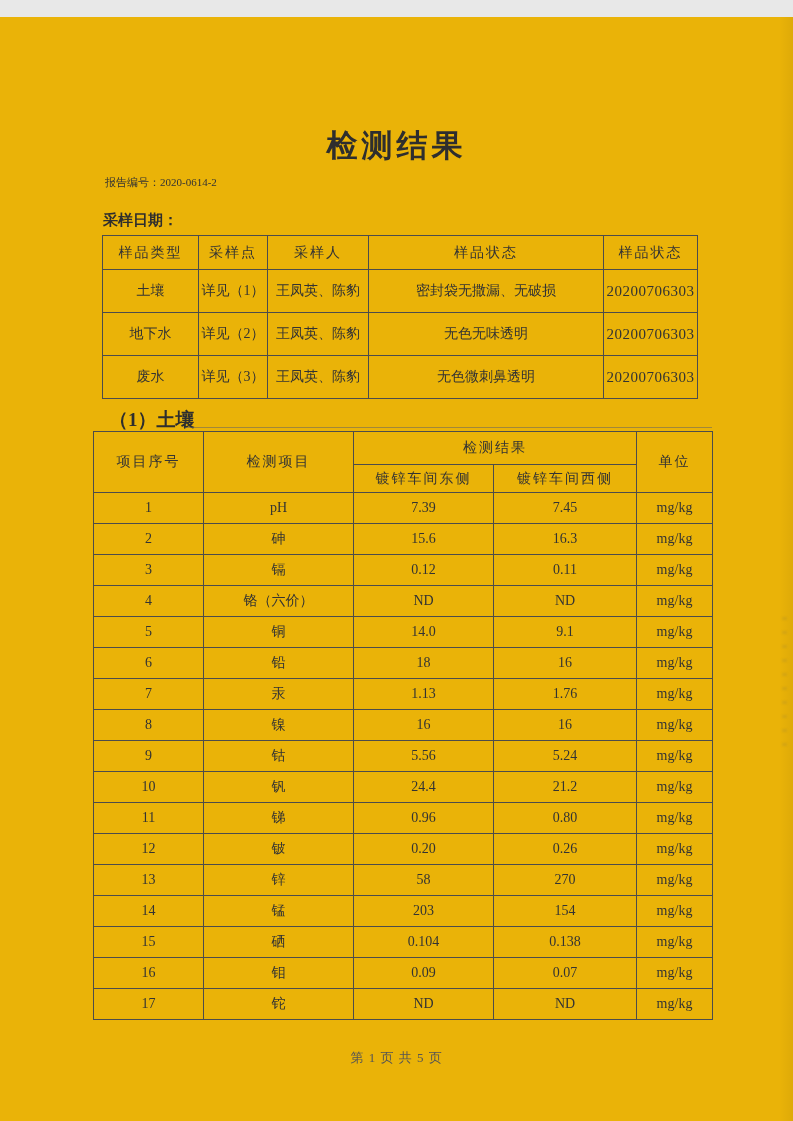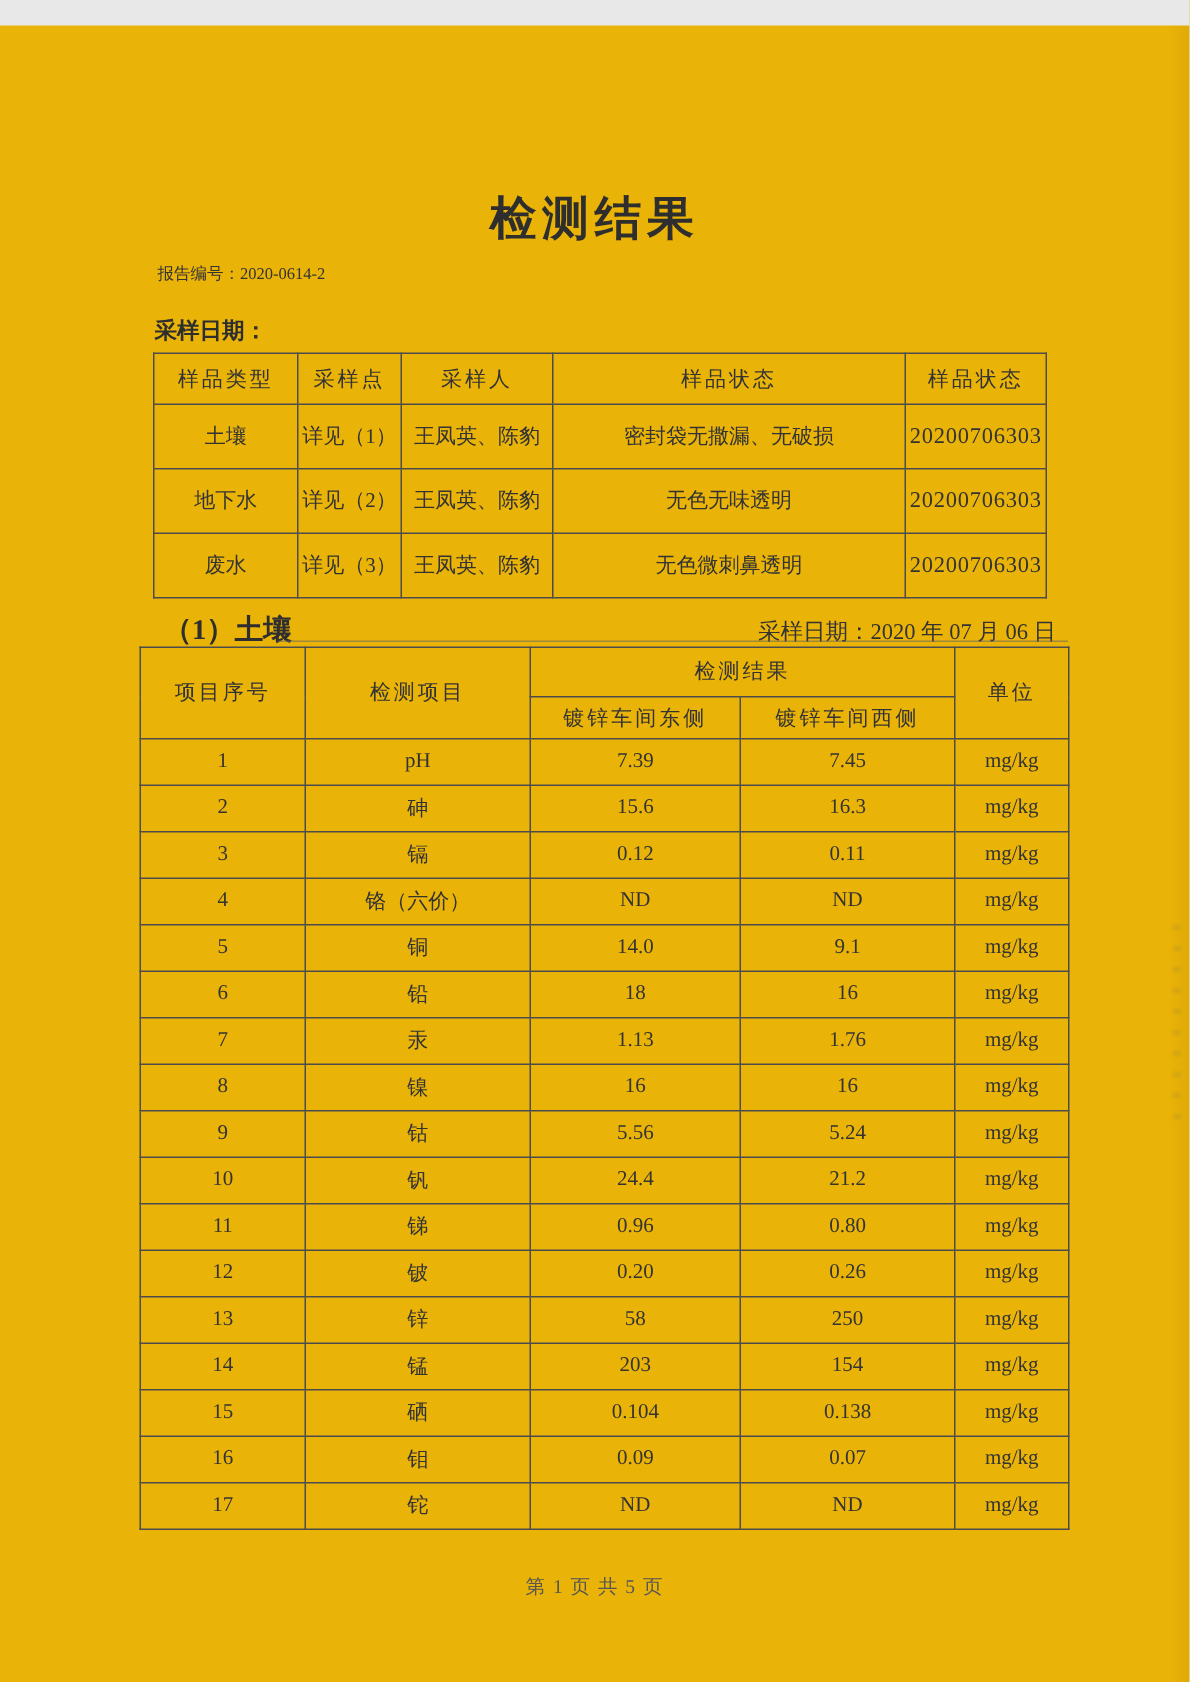--- a/index.html
+++ b/index.html
@@ -177,21 +177,20 @@
         <td>详见（3）</td>
         <td>王凤英、陈豹</td>
         <td>无色微刺鼻透明</td>
         <td class="project-no">20200706303</td>
       </tr>
     </tbody>
   </table>
 
   <div class="soil-section-row">
     <span class="soil-heading">（1）土壤</span>
-    <span class="sampling-date">采样日期：2020 年 07 月 06 日</span>
   </div>
 
   <div class="scan-line"></div>
 
   <table class="soil-table">
     <colgroup>
       <col style="width:110px">
         <col style="width:150px">
         <col style="width:140px">
         <col style="width:143px">
@@ -291,21 +290,21 @@
         <td>12</td>
         <td>铍</td>
         <td>0.20</td>
         <td>0.26</td>
         <td>mg/kg</td>
       </tr>
       <tr>
         <td>13</td>
         <td>锌</td>
         <td>58</td>
-        <td>250</td>
+        <td>270</td>
         <td>mg/kg</td>
       </tr>
       <tr>
         <td>14</td>
         <td>锰</td>
         <td>203</td>
         <td>154</td>
         <td>mg/kg</td>
       </tr>
       <tr>

